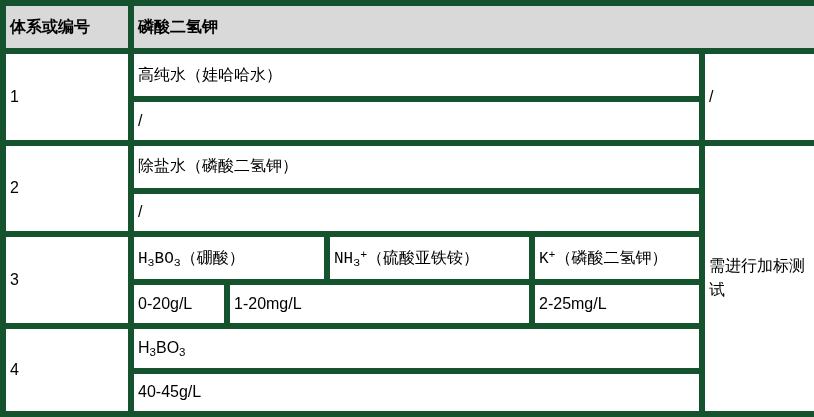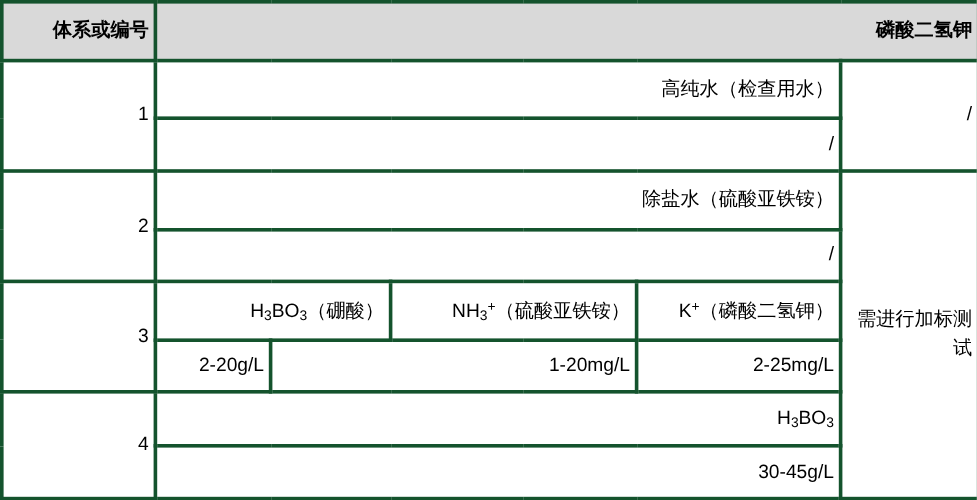--- a/index.html
+++ b/index.html
@@ -18,22 +18,22 @@
     height: 417px;
     box-sizing: border-box;
   }
   table.spec {
     border-collapse: collapse;
     table-layout: fixed;
     width: 814px;
     height: 417px;
   }
   table.spec td {
-    border: 3px solid #14532d;
-    text-align: right;
+    border: 6px solid #14532d;
+    text-align: left;
     vertical-align: middle;
     font-size: 16px;
     padding: 2px 4px;
     box-sizing: border-box;
   }
   td.header {
     background: #d9d9d9;
     font-weight: bold;
     font-size: 17px;
   }
@@ -45,21 +45,21 @@
     line-height: 1.5;
   }
   sub {
     font-size: 0.72em;
     vertical-align: -0.25em;
   }
   sup {
     font-size: 0.72em;
     vertical-align: 0.45em;
   }
-  .nowrap { white-space: nowrap; }
+  .nowrap { white-space: nowrap; font-family: Liberation Mono, monospace; }
 </style>
 </head>
 <body>
 
 <div class="table-wrap">
   <table class="spec">
     <colgroup>
       <col style="width:128px">
       <col style="width:96px">
       <col style="width:100px">
@@ -70,50 +70,50 @@
     </colgroup>
     <tbody>
 
       <tr>
         <td class="header">体系或编号</td>
         <td class="header" colspan="6">磷酸二氢钾</td>
       </tr>
 
       <tr>
         <td class="idcol" rowspan="2">1</td>
-        <td colspan="5">高纯水（检查用水）</td>
+        <td colspan="5">高纯水（娃哈哈水）</td>
         <td rowspan="2" class="right-note">/</td>
       </tr>
       <tr>
         <td colspan="5">/</td>
       </tr>
 
       <tr>
         <td class="idcol" rowspan="2">2</td>
-        <td colspan="5">除盐水（硫酸亚铁铵）</td>
+        <td colspan="5">除盐水（磷酸二氢钾）</td>
         <td rowspan="6" class="right-note">需进行加标测试</td>
       </tr>
       <tr>
         <td colspan="5">/</td>
       </tr>
 
       <tr>
         <td class="idcol" rowspan="2">3</td>
         <td colspan="2" class="nowrap">H<sub>3</sub>BO<sub>3</sub>（硼酸）</td>
         <td colspan="2" class="nowrap">NH<sub>3</sub><sup>+</sup>（硫酸亚铁铵）</td>
         <td class="nowrap">K<sup>+</sup>（磷酸二氢钾）</td>
       </tr>
       <tr>
-        <td>2-20g/L</td>
+        <td>0-20g/L</td>
         <td colspan="3">1-20mg/L</td>
         <td>2-25mg/L</td>
       </tr>
 
       <tr>
         <td class="idcol" rowspan="2">4</td>
         <td colspan="5">H<sub>3</sub>BO<sub>3</sub></td>
       </tr>
       <tr>
-        <td colspan="5">30-45g/L</td>
+        <td colspan="5">40-45g/L</td>
       </tr>
     </tbody>
   </table>
 </div>
 
 </body></html>

